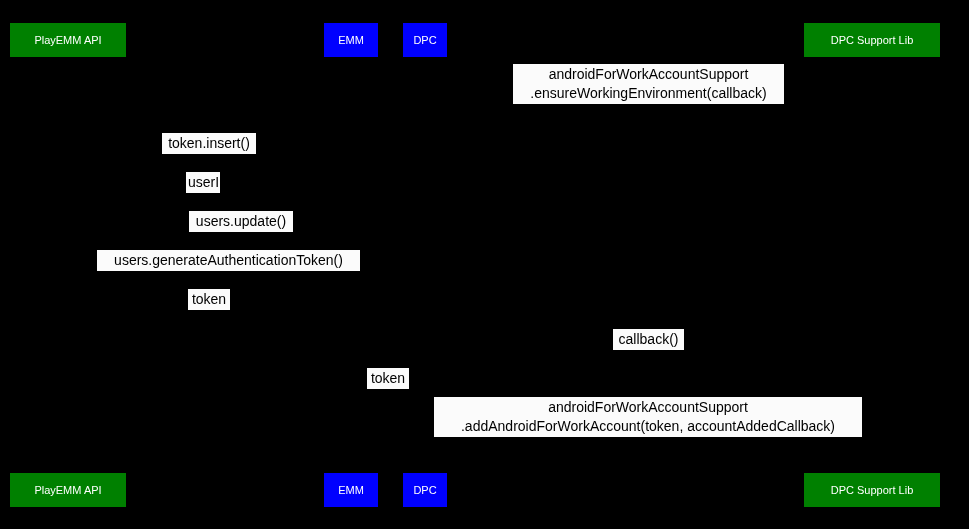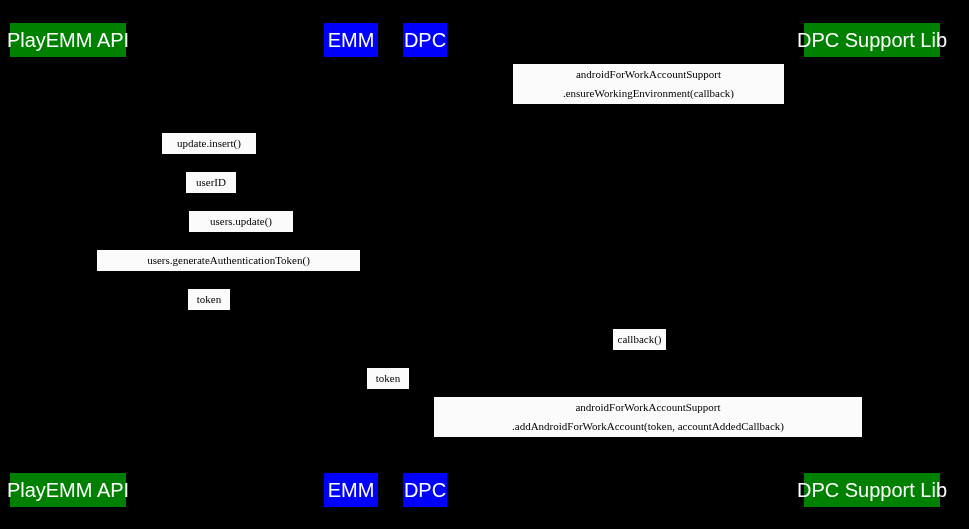--- a/index.html
+++ b/index.html
@@ -16,32 +16,32 @@
     height: 529px;
     background: #000000;
     overflow: hidden;
   }
   .lifeline-box {
     position: absolute;
     display: flex;
     align-items: center;
     justify-content: center;
     color: #ffffff;
-    font-size: 20px;
+    font-size: 11px;
     font-family: "Liberation Sans", sans-serif;
     line-height: 1;
     white-space: nowrap;
     box-sizing: border-box;
   }
   .msg-label {
     position: absolute;
     background: #fbfbfb;
     color: #000000;
-    font-size: 11px;
-    font-family: Liberation Serif, serif;
+    font-size: 14px;
+    font-family: Liberation Sans, sans-serif;
     line-height: 19px;
     white-space: pre;
     text-align: center;
     box-sizing: border-box;
     padding: 1px 2px 1px 2px;
   }
   .msg-label.multiline {
     text-align: center;
   }
 </style>
@@ -62,31 +62,31 @@
     <span>DPC</span>
   </div>
 
   <div class="lifeline-box" style="left:804px; top:23px; width:136px; height:34px; background:#008000;">
     <span>DPC Support Lib</span>
   </div>
 
   <div class="msg-label multiline" style="left:513px; top:64px; width:271px;"><span>androidForWorkAccountSupport
 .ensureWorkingEnvironment(callback)</span></div>
 
-  <div class="msg-label" style="left:162px; top:133px; width:94px;"><span>update.insert()</span></div>
+  <div class="msg-label" style="left:162px; top:133px; width:94px;"><span>token.insert()</span></div>
 
-  <div class="msg-label" style="left:186px; top:172px; width:50px;"><span>userID</span></div>
+  <div class="msg-label" style="left:186px; top:172px; width:34px;"><span>userID</span></div>
 
   <div class="msg-label" style="left:157px; top:211px; width:104px;margin-left:32px;"><span>users.update()</span></div>
 
   <div class="msg-label" style="left:77px; top:250px; width:263px;margin-left:20px;"><span>users.generateAuthenticationToken()</span></div>
 
   <div class="msg-label" style="left:188px; top:289px; width:42px;"><span>token</span></div>
 
-  <div class="msg-label" style="left:613px; top:329px; width:53px;"><span>callback()</span></div>
+  <div class="msg-label" style="left:613px; top:329px; width:71px;"><span>callback()</span></div>
 
   <div class="msg-label" style="left:367px; top:368px; width:42px;"><span>token</span></div>
 
   <div class="msg-label multiline" style="left:434px; top:397px; width:428px;"><span>androidForWorkAccountSupport
 .addAndroidForWorkAccount(token, accountAddedCallback)</span></div>
 
   <div class="lifeline-box" style="left:10px; top:473px; width:116px; height:34px; background:#008000;">
     <span>PlayEMM API</span>
   </div>
 

